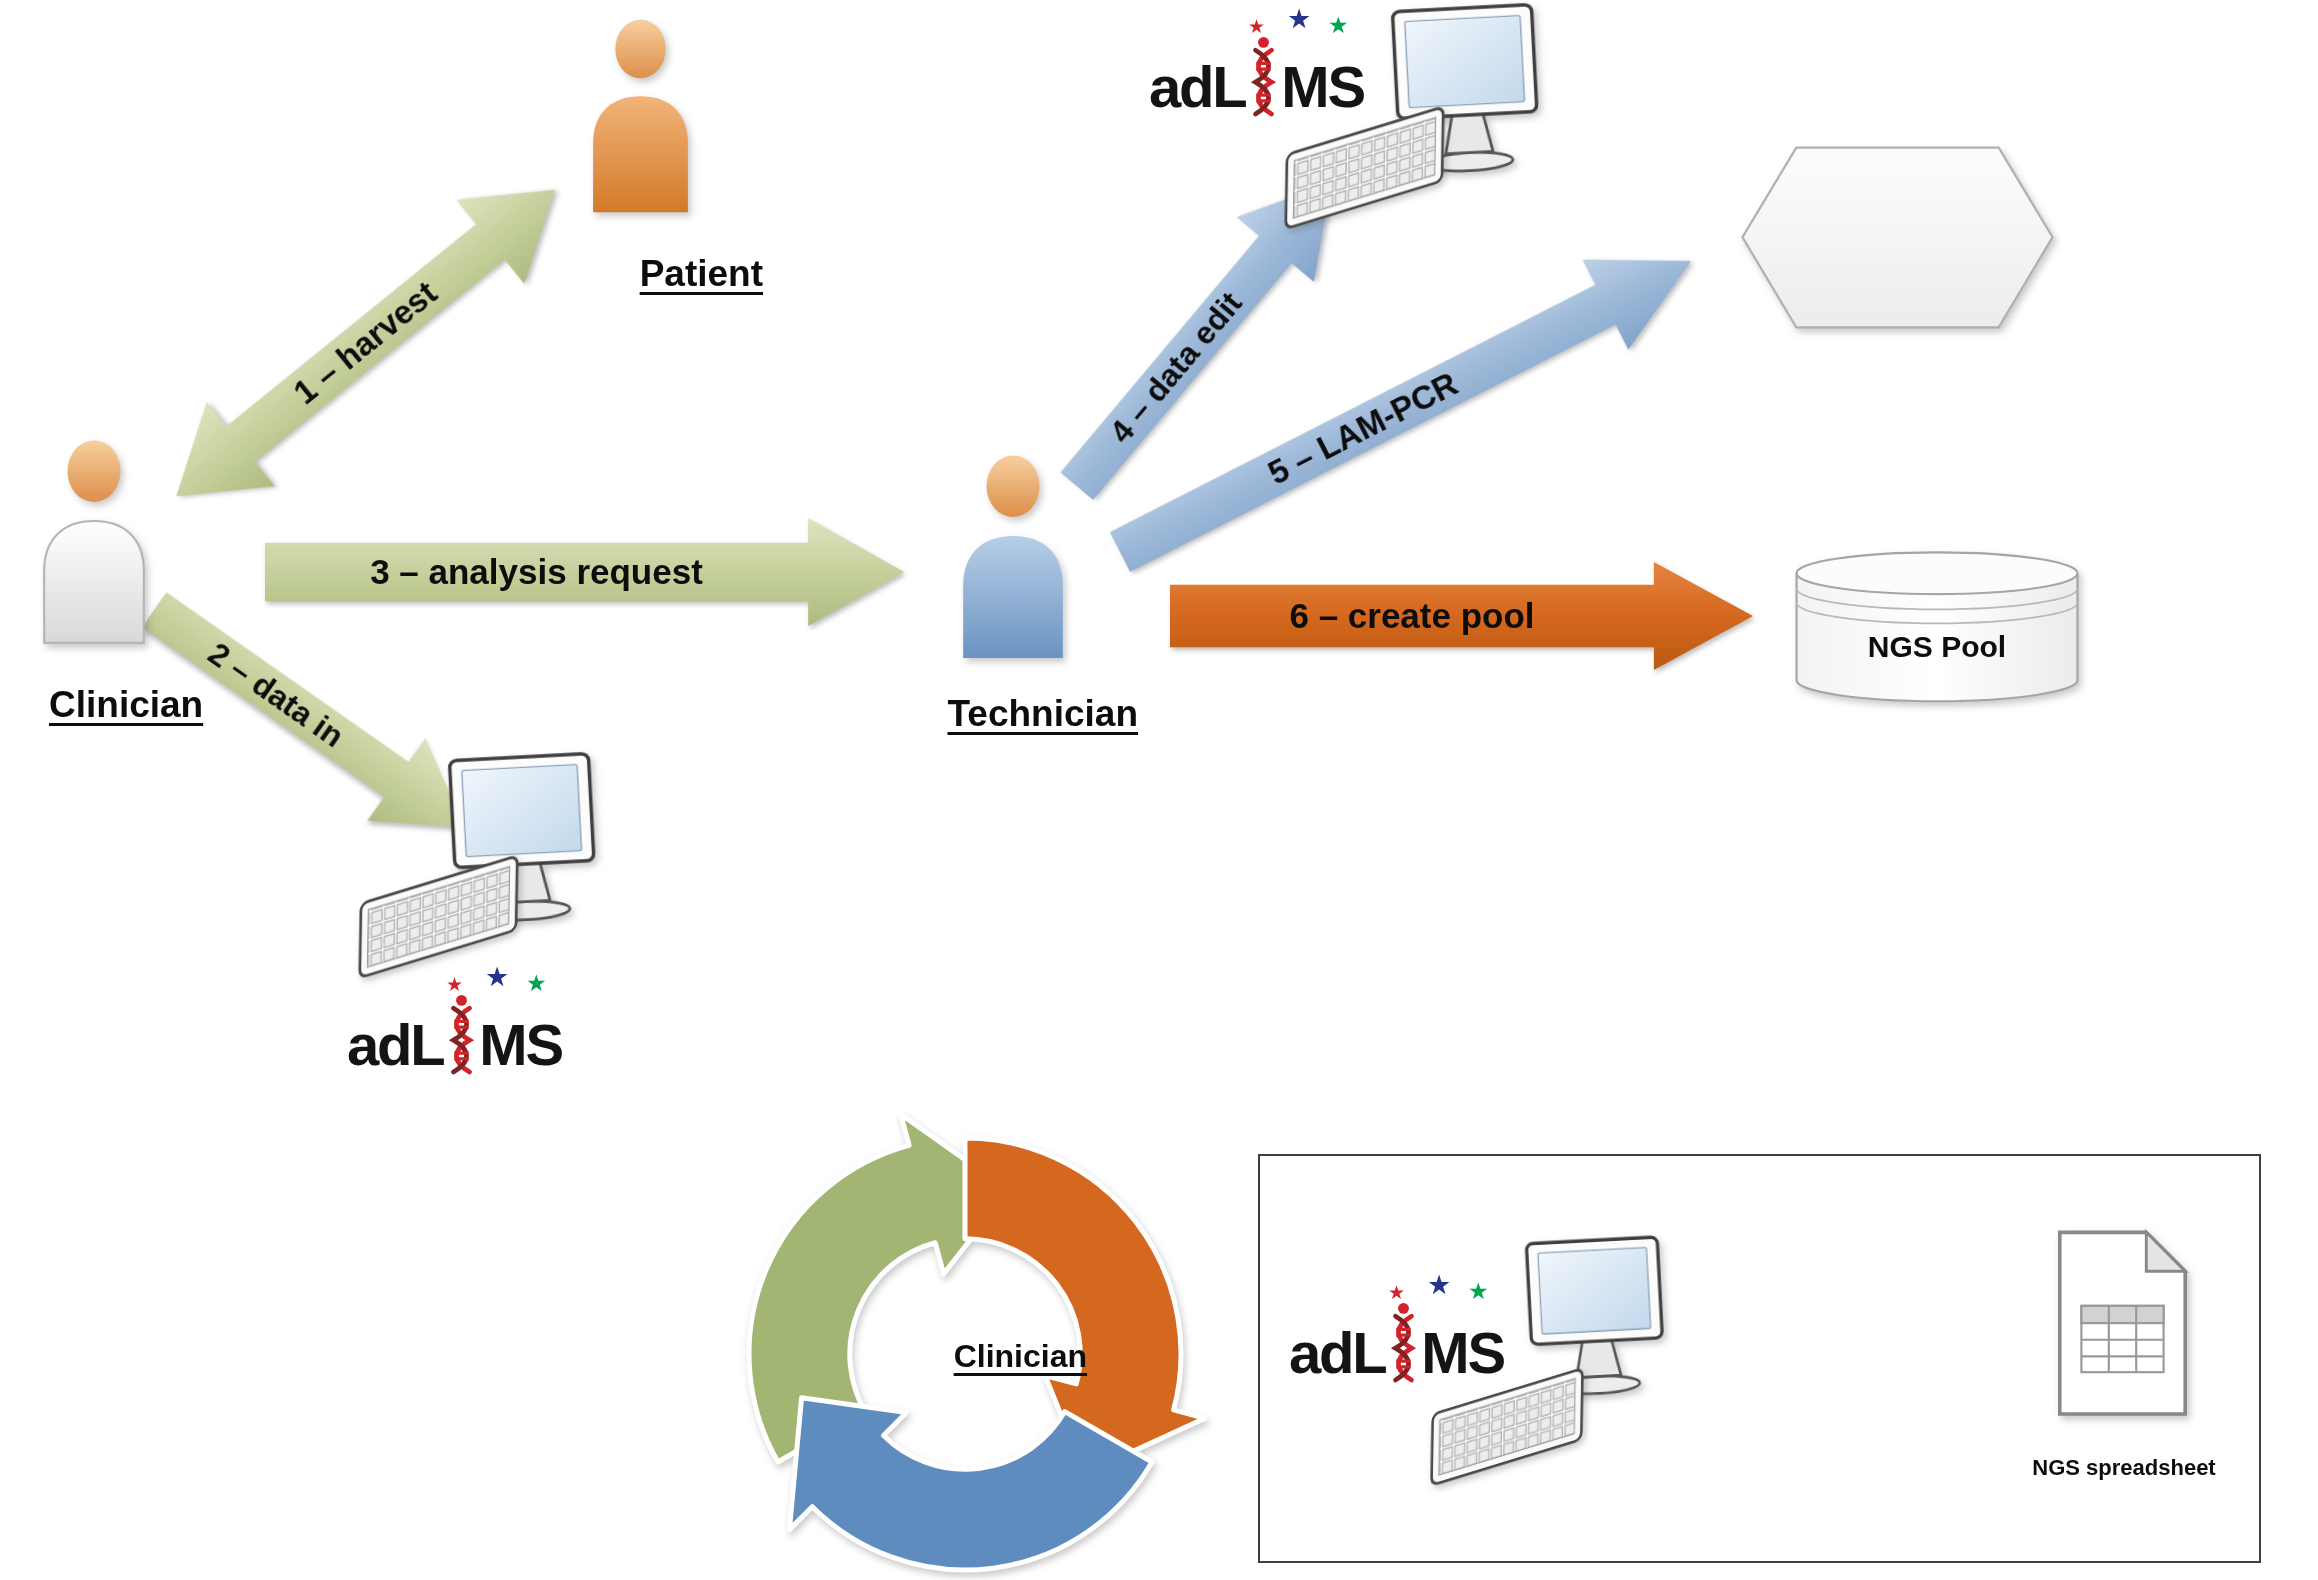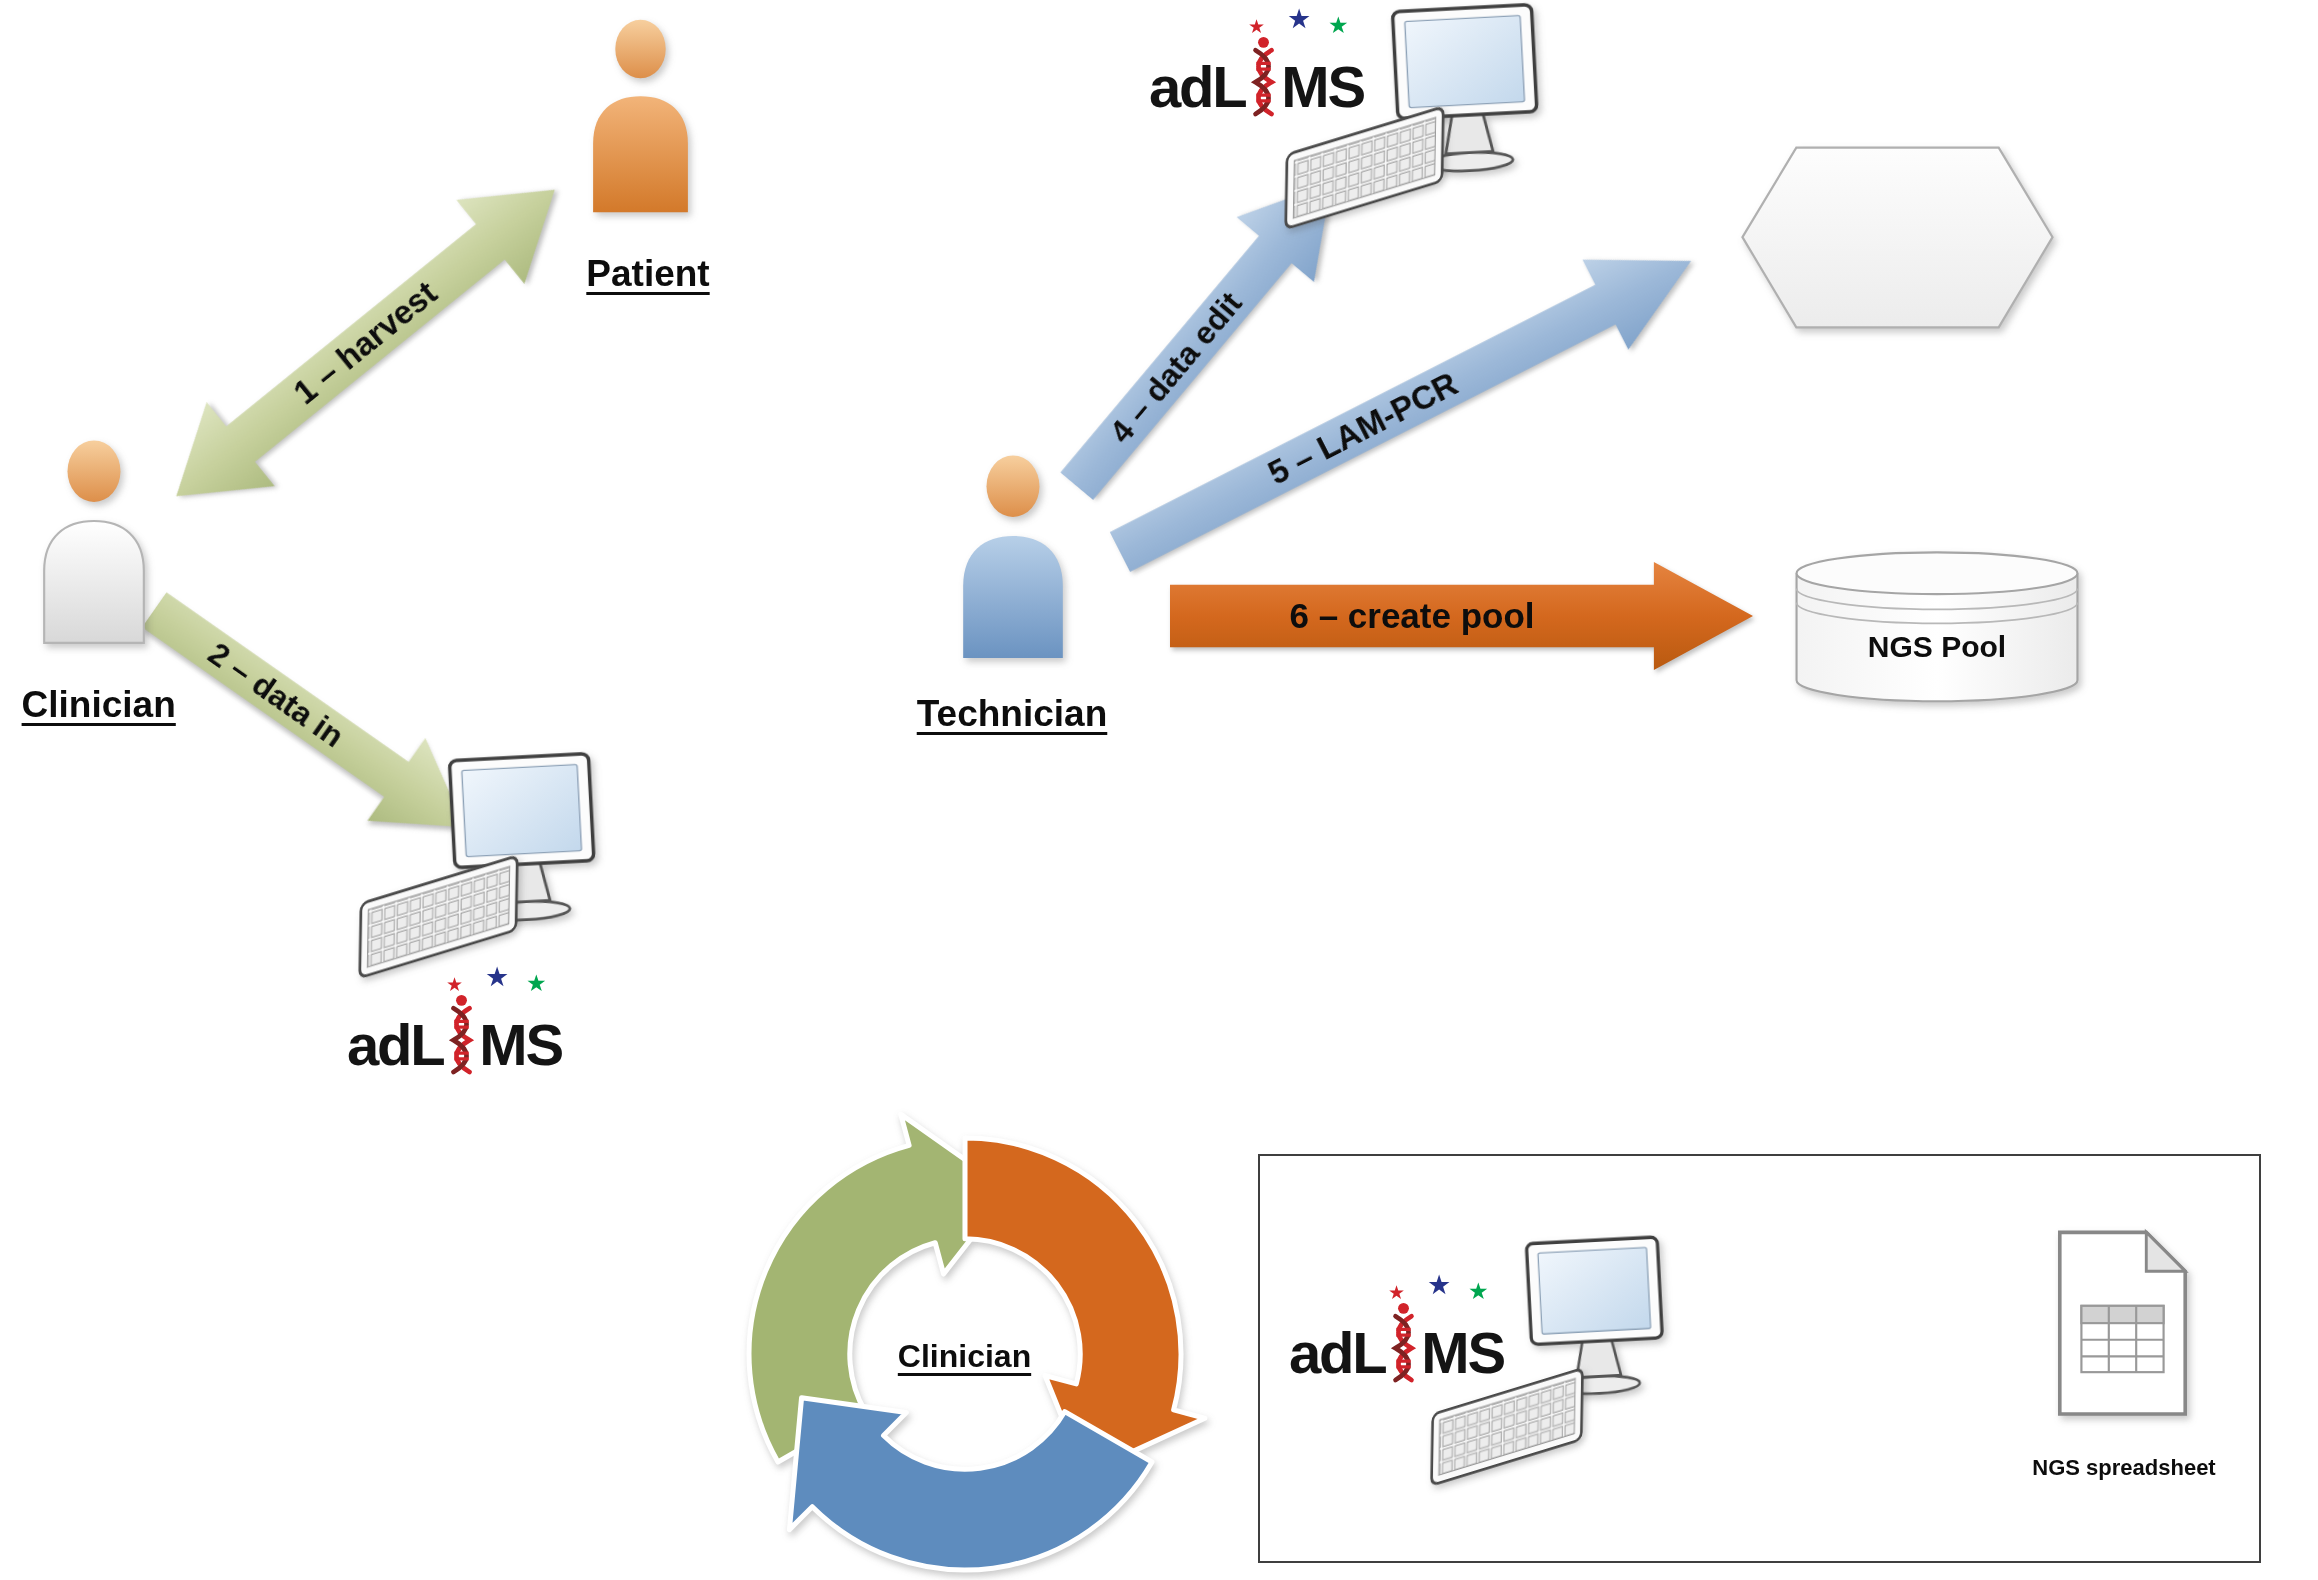--- a/index.html
+++ b/index.html
@@ -9,21 +9,21 @@
 
   
   .arrow-wrap { position:absolute; filter:drop-shadow(2.9px 3.6px 2.9px rgba(70,70,70,0.35)); }
   .arrow-body { width:100%; height:100%; display:flex; align-items:center; justify-content:center; font-weight:bold; color:#0d0d0d; }
   .arrow-body span { white-space:nowrap; }
   .green-arrow  { background:linear-gradient(180deg,#dde4bf 0%,#c6d09c 50%,#adbb80 100%); }
   .blue-arrow   { background:linear-gradient(180deg,#bdd1e7 0%,#9cb8d8 50%,#82a4cb 100%); }
   .orange-arrow { background:linear-gradient(180deg,#e58440 0%,#d4681e 50%,#b95a10 100%);align-items:center; }
 
   .label { position:absolute; font-weight:bold; color:#0d0d0d; text-align:center; }
-  .und { text-decoration:underline; text-decoration-thickness:2.9px; text-underline-offset:5.8px; }
+  .und { text-decoration:underline; text-decoration-thickness:2.9px; text-underline-offset:5.8px;text-align:right; }
   .flexc { display:flex; align-items:center; justify-content:center; }
 
   .shadow { filter:drop-shadow(3.6px 4.3px 3.6px rgba(80,80,80,0.30)); }
   .mon { transform:rotate(-3deg); }
   .kb  { transform:rotate(-17deg) skewX(-18deg); }
 
   .adlims { position:absolute; display:flex; align-items:flex-end; font-weight:bold;
             font-size:58px; letter-spacing:-2.2px; color:#141414; line-height:0.95; white-space:nowrap; }
   .adlims .helix { width:33px; height:84px; margin:0 1.4px; transform:translateY(5.8px); }
   .adlims .star { position:absolute; line-height:1; letter-spacing:0; }
@@ -77,20 +77,25 @@
       <span>1 – harvest</span>
     </div>
   </div>
 
   <div class="arrow-wrap" style="left:120px;top:668px;width:379px;height:101px;transform:rotate(35deg)">
     <div class="arrow-body green-arrow" style="clip-path:polygon(0% 29%,78% 29%,78% 0%,100% 50%,78% 100%,78% 71%,0% 71%);padding-right:82px;font-size:32px">
       <span>2 – data in</span>
     </div>
   </div>
 
+  <div class="arrow-wrap" style="left:265px;top:518px;width:639px;height:108px">
+    <div class="arrow-body green-arrow" style="clip-path:polygon(0% 23%,85% 23%,85% 0%,100% 50%,85% 100%,85% 77%,0% 77%);padding-right:96px;font-size:35px">
+      <span>3 – analysis request</span>
+    </div>
+  </div>
 
   <div class="arrow-wrap" style="left:1006px;top:284px;width:396px;height:101px;transform:rotate(-50deg)">
     <div class="arrow-body blue-arrow" style="clip-path:polygon(0% 29%,78% 29%,78% 0%,100% 50%,78% 100%,78% 71%,0% 71%);padding-right:87px;font-size:32px">
       <span>4 – data edit</span>
     </div>
   </div>
 
   <div class="arrow-wrap" style="left:1085px;top:356px;width:641px;height:101px;transform:rotate(-27deg)">
     <div class="arrow-body blue-arrow" style="clip-path:polygon(0% 28%,85% 28%,85% 0%,100% 50%,85% 100%,85% 72%,0% 72%);padding-right:96px;font-size:33px">
       <span>5 – LAM-PCR</span>

